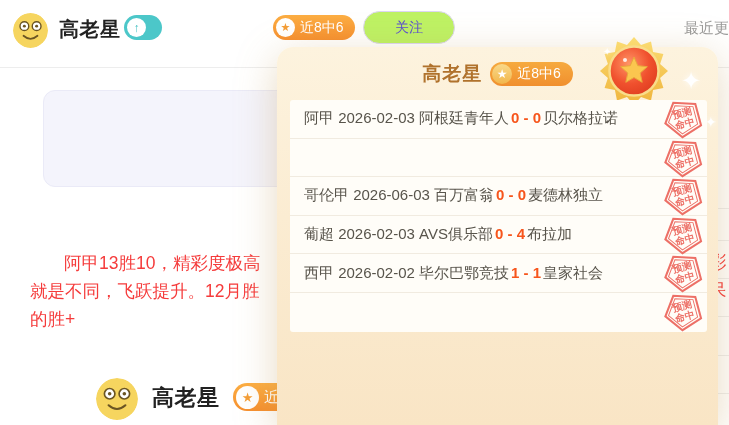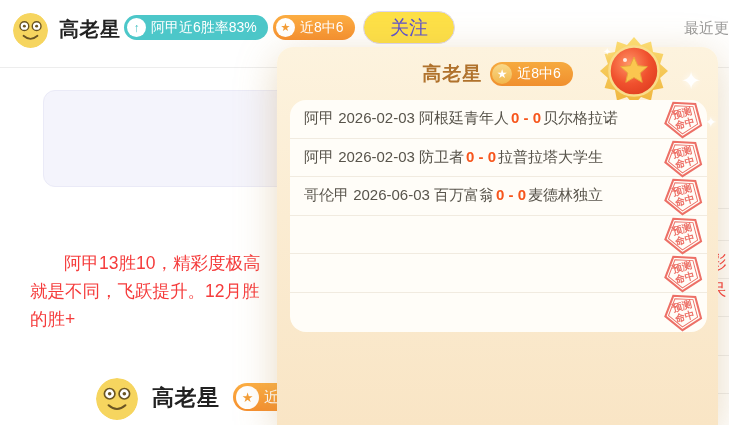--- a/index.html
+++ b/index.html
@@ -12,22 +12,22 @@
   .avatar { border-radius:50%; overflow:hidden; display:block; }
   .page-name { font-weight:bold; color:#222; font-size:20px; letter-spacing:.5px; }
   .chip { display:flex; align-items:center; height:25px; border-radius:13px; color:#fff;
     font-size:14px; padding:0 11px 0 3px; white-space:nowrap; }
   .chip-teal { background:#4cc7c9; }
   .chip-orange { background:linear-gradient(180deg,#fcae43,#f68f2e); }
   .chip-ico { width:19px; height:19px; border-radius:50%; background:#fff; display:flex;
     align-items:center; justify-content:center; font-size:12px; font-weight:bold; margin-right:5px; }
   .chip-teal .chip-ico { color:#3fbfc1; }
   .chip-orange .chip-ico { color:#f49d36; font-size:11px; }
-  .follow-btn { width:92px; height:33px; border-radius:17px; background:#fde047;
-    border:1px solid #dcd6f3; color:#5a4fcf; font-size:19px; display:flex;
+  .follow-btn { width:92px; height:33px; border-radius:17px; background:#bef264;
+    border:1px solid #dcd6f3; color:#5a4fcf; font-size:14px; display:flex;
     align-items:center; justify-content:center; cursor:pointer; }
   .recent { color:#9a9a9a; font-size:15px; white-space:nowrap; }
   .hdr-divider { left:0; top:67px; width:729px; height:1px; background:#ededed; }
 
   
   .lav-box { left:43px; top:90px; width:660px; height:97px; background:#f4f4fc;
     border:1px solid #eaeaf7; border-radius:12px; }
   .red-par { left:30px; top:249px; width:690px; color:#f53b3b; font-size:17.5px;
     line-height:28px; }
   .red-par .indent { text-indent:34px; }
@@ -50,21 +50,21 @@
   .popup-chip { display:flex; align-items:center; height:24px; border-radius:13px;
     background:linear-gradient(180deg,#f6aa3f,#f08f2e); color:#fff; font-size:14px;
     padding:0 12px 0 2px; }
   .popup-chip .ring { width:20px; height:20px; border-radius:50%;
     background:linear-gradient(180deg,#f9d98a,#f2b64b); display:flex; align-items:center;
     justify-content:center; color:#fff; font-size:12px; margin-right:5px; }
   .medal { left:322px; top:-11px; }
   .sparkle { color:#fff; text-shadow:0 0 6px rgba(255,255,255,.9); line-height:1; }
 
   .match-list { position:absolute; left:13px; top:53px; width:417px; background:#fffdf8;
-    border-radius:16px; overflow:visible; }
+    border-radius:3px; overflow:visible; }
   .match-row { position:relative; height:38.6px; display:flex; align-items:center;
     padding-left:14px; border-bottom:1px solid #f1ebe0; font-size:15px; color:#58544b;
     white-space:nowrap; }
   .match-row:last-child { border-bottom:none; }
   .m-score { color:#f7551c; font-weight:bold; padding:0 2px; }
   .stamp { position:absolute; right:1px; top:-4px; opacity:.85; }
 </style>
 </head>
 <body>
 
@@ -75,21 +75,20 @@
     <circle cx="13" cy="15" r="5" fill="#fff" stroke="#6b5523" stroke-width="1.6"></circle>
     <circle cx="27" cy="15" r="5" fill="#fff" stroke="#6b5523" stroke-width="1.6"></circle>
     <circle cx="13" cy="15" r="1.7" fill="#6b5523"></circle>
     <circle cx="27" cy="15" r="1.7" fill="#6b5523"></circle>
     <path d="M12 26 Q20 33 28 26" fill="none" stroke="#6b5523" stroke-width="2" stroke-linecap="round"></path>
   </svg>
   <div class="abs page-name" style="left:59px;top:16px">高老星</div>
 
   <div class="abs chip chip-teal" style="left:124px;top:15px">
     <span class="chip-ico">↑</span>
-    <span>阿甲近6胜率83%</span>
   </div>
 
   <div class="abs chip chip-orange" style="left:273px;top:15px">
     <span class="chip-ico">★</span>
     <span>近8中6</span>
   </div>
 
   <div class="abs follow-btn" style="left:363px;top:11px">关注</div>
 
   <div class="abs recent" style="left:684px;top:19px;width:60px">最近更新</div>
@@ -168,21 +167,20 @@
       <g transform="rotate(-15 24 24)" stroke="#ea584e" fill="none">
         <polygon points="4,24 17.8,5 40.2,12.2 40.2,35.8 17.8,43" stroke-width="2.2"></polygon>
         <polygon points="7.5,24 18.7,8.5 37,14.4 37,33.6 18.7,39.5" stroke-width="1"></polygon>
         <text class="st1" x="24" y="21.5" text-anchor="middle" font-size="10.5" font-weight="bold" fill="#ea584e" stroke="none">预测</text>
         <text class="st2" x="24" y="33" text-anchor="middle" font-size="10.5" font-weight="bold" fill="#ea584e" stroke="none">命中</text>
       </g>
     </svg>
   </div>
 
   <div class="match-row">
-    <span><span class="m-pre">阿甲 2026-02-03 防卫者</span><span class="m-score">0 - 0</span><span class="m-away">拉普拉塔大学生</span></span>
     <svg class="stamp" width="45" height="45" viewBox="0 0 48 48">
       <g transform="rotate(-15 24 24)" stroke="#ea584e" fill="none">
         <polygon points="4,24 17.8,5 40.2,12.2 40.2,35.8 17.8,43" stroke-width="2.2"></polygon>
         <polygon points="7.5,24 18.7,8.5 37,14.4 37,33.6 18.7,39.5" stroke-width="1"></polygon>
         <text class="st1" x="24" y="21.5" text-anchor="middle" font-size="10.5" font-weight="bold" fill="#ea584e" stroke="none">预测</text>
         <text class="st2" x="24" y="33" text-anchor="middle" font-size="10.5" font-weight="bold" fill="#ea584e" stroke="none">命中</text>
       </g>
     </svg>
   </div>
 
@@ -193,32 +191,34 @@
       <g transform="rotate(-15 24 24)" stroke="#ea584e" fill="none">
         <polygon points="4,24 17.8,5 40.2,12.2 40.2,35.8 17.8,43" stroke-width="2.2"></polygon>
         <polygon points="7.5,24 18.7,8.5 37,14.4 37,33.6 18.7,39.5" stroke-width="1"></polygon>
         <text class="st1" x="24" y="21.5" text-anchor="middle" font-size="10.5" font-weight="bold" fill="#ea584e" stroke="none">预测</text>
         <text class="st2" x="24" y="33" text-anchor="middle" font-size="10.5" font-weight="bold" fill="#ea584e" stroke="none">命中</text>
       </g>
     </svg>
   </div>
 
   <div class="match-row">
-    <svg class="stamp" width="45" height="45" viewBox="0 0 48 48">
-      <g transform="rotate(-15 24 24)" stroke="#ea584e" fill="none">
-        <polygon points="4,24 17.8,5 40.2,12.2 40.2,35.8 17.8,43" stroke-width="2.2"></polygon>
-        <polygon points="7.5,24 18.7,8.5 37,14.4 37,33.6 18.7,39.5" stroke-width="1"></polygon>
-        <text class="st1" x="24" y="21.5" text-anchor="middle" font-size="10.5" font-weight="bold" fill="#ea584e" stroke="none">预测</text>
-        <text class="st2" x="24" y="33" text-anchor="middle" font-size="10.5" font-weight="bold" fill="#ea584e" stroke="none">命中</text>
-      </g>
-    </svg>
-  </div>
-
-
-  <div class="match-row">
+    <span><span class="m-pre">葡超 2026-02-03 AVS俱乐部</span><span class="m-score">0 - 4</span><span class="m-away">布拉加</span></span>
+    <svg class="stamp" width="45" height="45" viewBox="0 0 48 48">
+      <g transform="rotate(-15 24 24)" stroke="#ea584e" fill="none">
+        <polygon points="4,24 17.8,5 40.2,12.2 40.2,35.8 17.8,43" stroke-width="2.2"></polygon>
+        <polygon points="7.5,24 18.7,8.5 37,14.4 37,33.6 18.7,39.5" stroke-width="1"></polygon>
+        <text class="st1" x="24" y="21.5" text-anchor="middle" font-size="10.5" font-weight="bold" fill="#ea584e" stroke="none">预测</text>
+        <text class="st2" x="24" y="33" text-anchor="middle" font-size="10.5" font-weight="bold" fill="#ea584e" stroke="none">命中</text>
+      </g>
+    </svg>
+  </div>
+
+
+  <div class="match-row">
+    <span><span class="m-pre">西甲 2026-02-02 毕尔巴鄂竞技</span><span class="m-score">1 - 1</span><span class="m-away">皇家社会</span></span>
     <svg class="stamp" width="45" height="45" viewBox="0 0 48 48">
       <g transform="rotate(-15 24 24)" stroke="#ea584e" fill="none">
         <polygon points="4,24 17.8,5 40.2,12.2 40.2,35.8 17.8,43" stroke-width="2.2"></polygon>
         <polygon points="7.5,24 18.7,8.5 37,14.4 37,33.6 18.7,39.5" stroke-width="1"></polygon>
         <text class="st1" x="24" y="21.5" text-anchor="middle" font-size="10.5" font-weight="bold" fill="#ea584e" stroke="none">预测</text>
         <text class="st2" x="24" y="33" text-anchor="middle" font-size="10.5" font-weight="bold" fill="#ea584e" stroke="none">命中</text>
       </g>
     </svg>
   </div>
 

